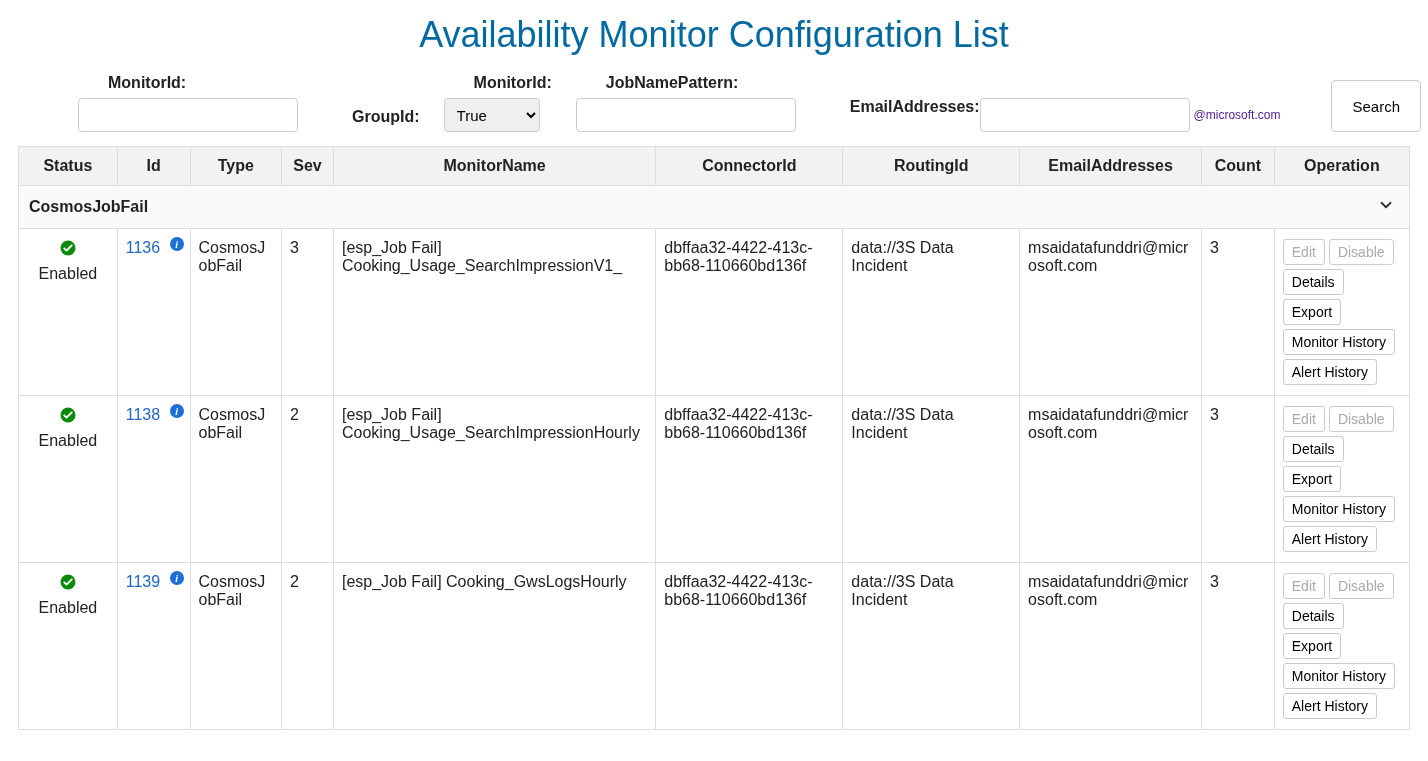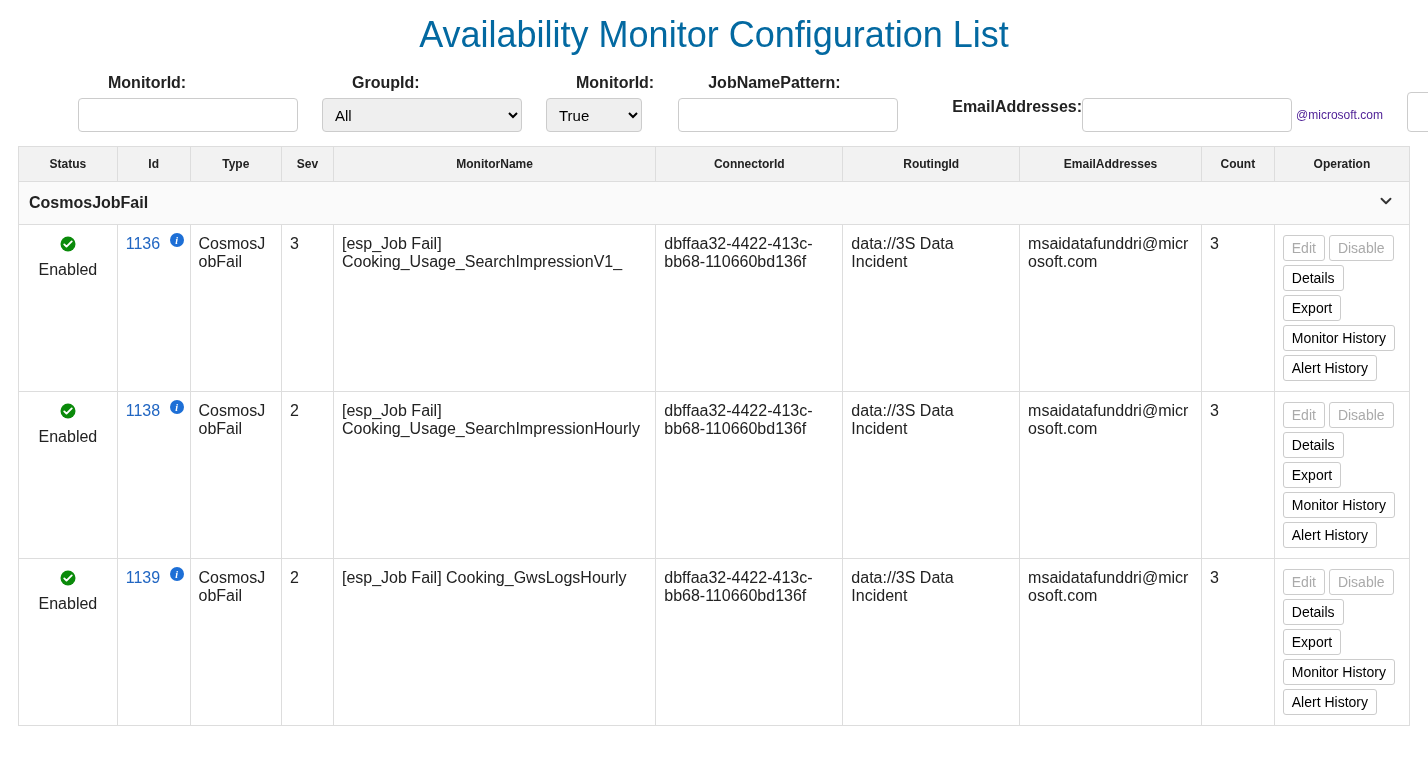--- a/index.html
+++ b/index.html
@@ -42,33 +42,33 @@
   .filter.email input { width: 210px; }
   .suffix { font-size: 12px; color: #4c1d95; }
   .btn {
     padding: 6px 14px;
     font-size: 15px;
     border: 1px solid #ccc;
     border-radius: 4px;
     background: #fff;
     cursor: pointer;
   }
-  .btn.search { height: 40px; padding: 8px 20px; }
+  .btn.search { height: 52px; padding: 8px 20px; margin-left: 27px; }
   table.grid {
     width: 100%;
     border-collapse: collapse;
     border: 1px solid #ddd;
     table-layout: fixed;
   }
   table.grid th {
     background: #f2f2f2;
     border: 1px solid #ddd;
     padding: 10px 8px;
     font-weight: 700;
-    font-size: 12px;
+    font-size: 16px;
     text-align: center;
   }
   table.grid td {
     border: 1px solid #ddd;
     padding: 10px 8px;
     vertical-align: top;
     font-size: 16px;
     word-wrap: break-word;
   }
   col.c-status  { width: 95px; }
@@ -117,23 +117,20 @@
 
 <h1 class="page-title">Availability Monitor Configuration List</h1>
 
 <div class="filters">
   <div class="filter monitor-id">
     <label>MonitorId:</label>
     <input type="text" value="" style="">
   </div>
   <div class="filter group-id">
     <label>GroupId:</label>
-    <select>
-      <option>All</option>
-    </select>
   </div>
   <div class="filter isenabled">
     <label>MonitorId:</label>
     <select>
       <option>True</option>
     </select>
   </div>
   <div class="filter jobname">
     <label>JobNamePattern:</label>
     <input type="text" value="" style="">

